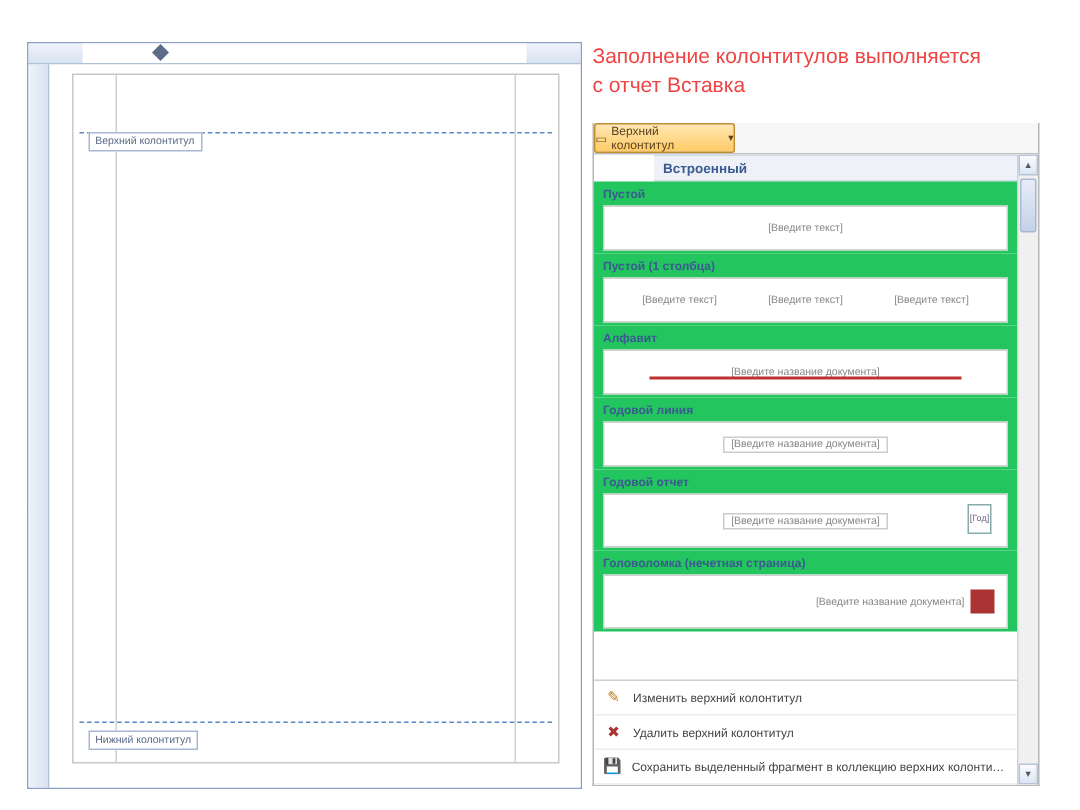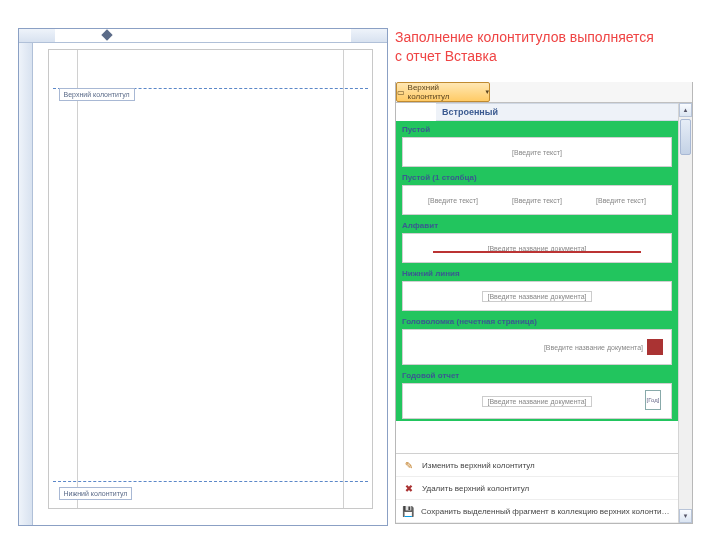--- a/index.html
+++ b/index.html
@@ -111,39 +111,39 @@
       </div>
 
       <div class="item">
         <div class="item-title">Алфавит</div>
         <div class="preview single alpha">
           <span class="ph">[Введите название документа]</span>
         </div>
       </div>
 
       <div class="item">
-        <div class="item-title">Нижний линия</div>
+        <div class="item-title">Годовой линия</div>
         <div class="preview single">
           <span class="ph" style="border:1px solid #ccc; padding:1px 4px;">[Введите название документа]</span>
+        </div>
+      </div>
+
+      <div class="item">
+        <div class="item-title">Годовой отчет</div>
+        <div class="preview annual">
+          <span class="ph" style="border:1px solid #ccc; padding:1px 4px;">[Введите название документа]</span>
+          <div class="box">[Год]</div>
         </div>
       </div>
 
       <div class="item">
         <div class="item-title">Головоломка (нечетная страница)</div>
         <div class="preview puzzle">
           <span class="ph">[Введите название документа]</span>
           <div class="swatch"></div>
-        </div>
-      </div>
-
-      <div class="item">
-        <div class="item-title">Годовой отчет</div>
-        <div class="preview annual">
-          <span class="ph" style="border:1px solid #ccc; padding:1px 4px;">[Введите название документа]</span>
-          <div class="box">[Год]</div>
         </div>
       </div>
     </div>
 
     <div class="menu-footer">
       <div class="row">
         <span class="ico edit">✎</span>
         <span>Изменить верхний колонтитул</span>
       </div>
       <div class="row">

